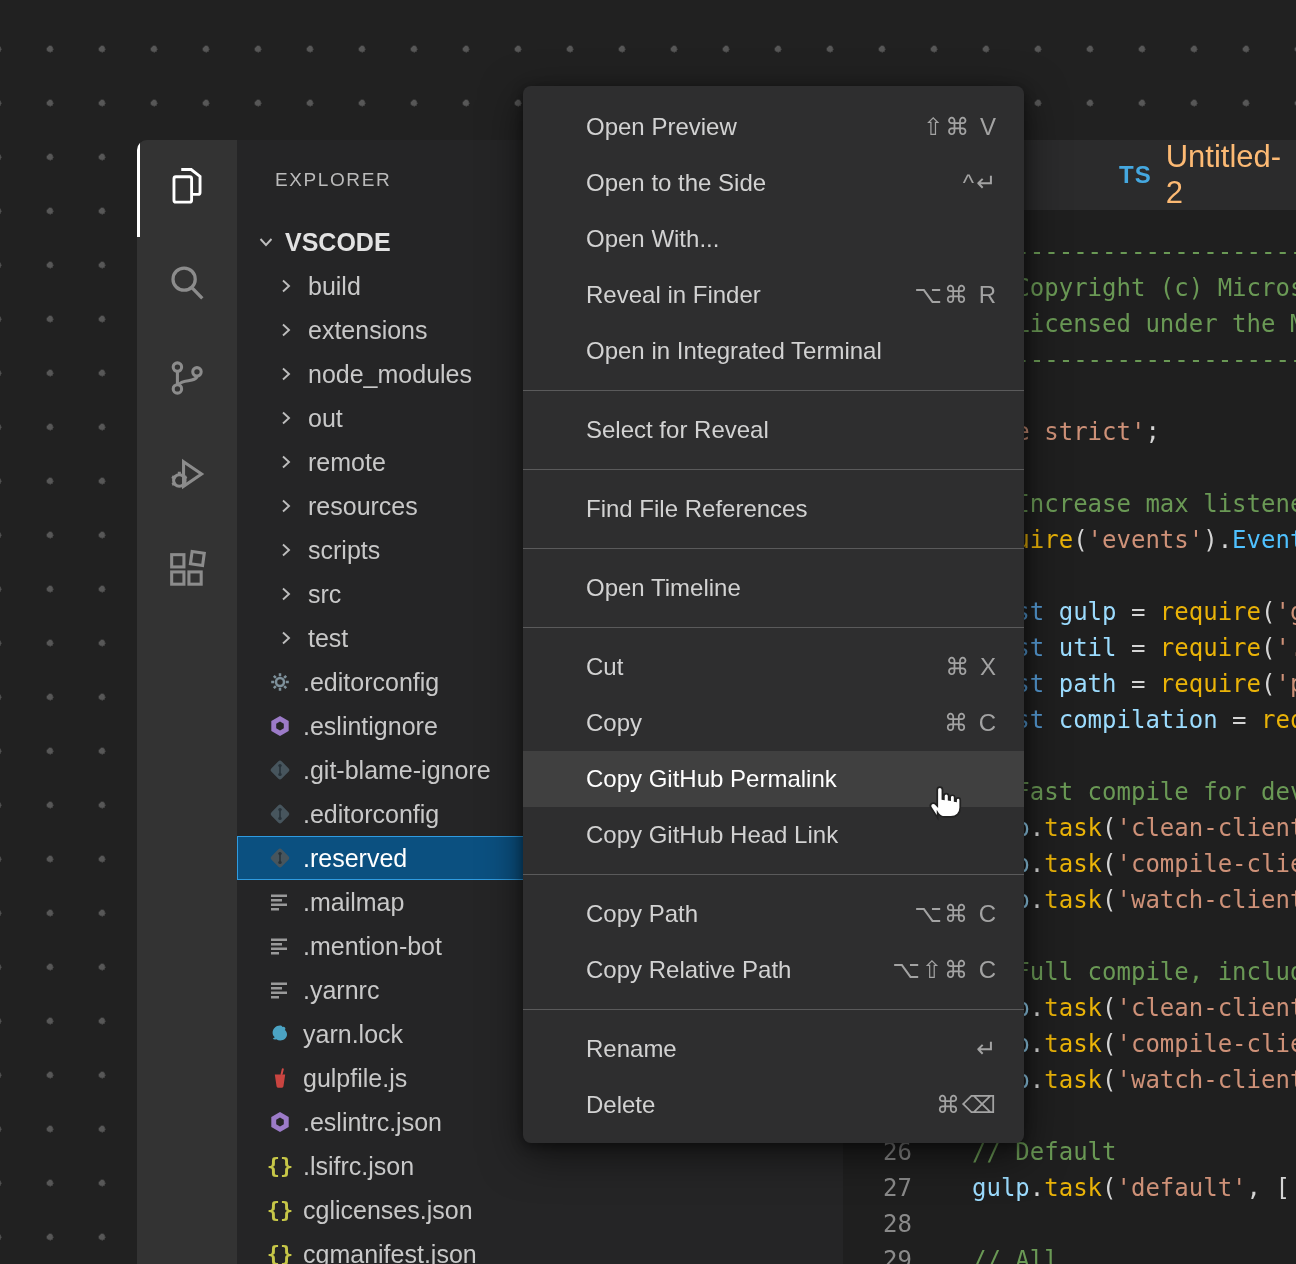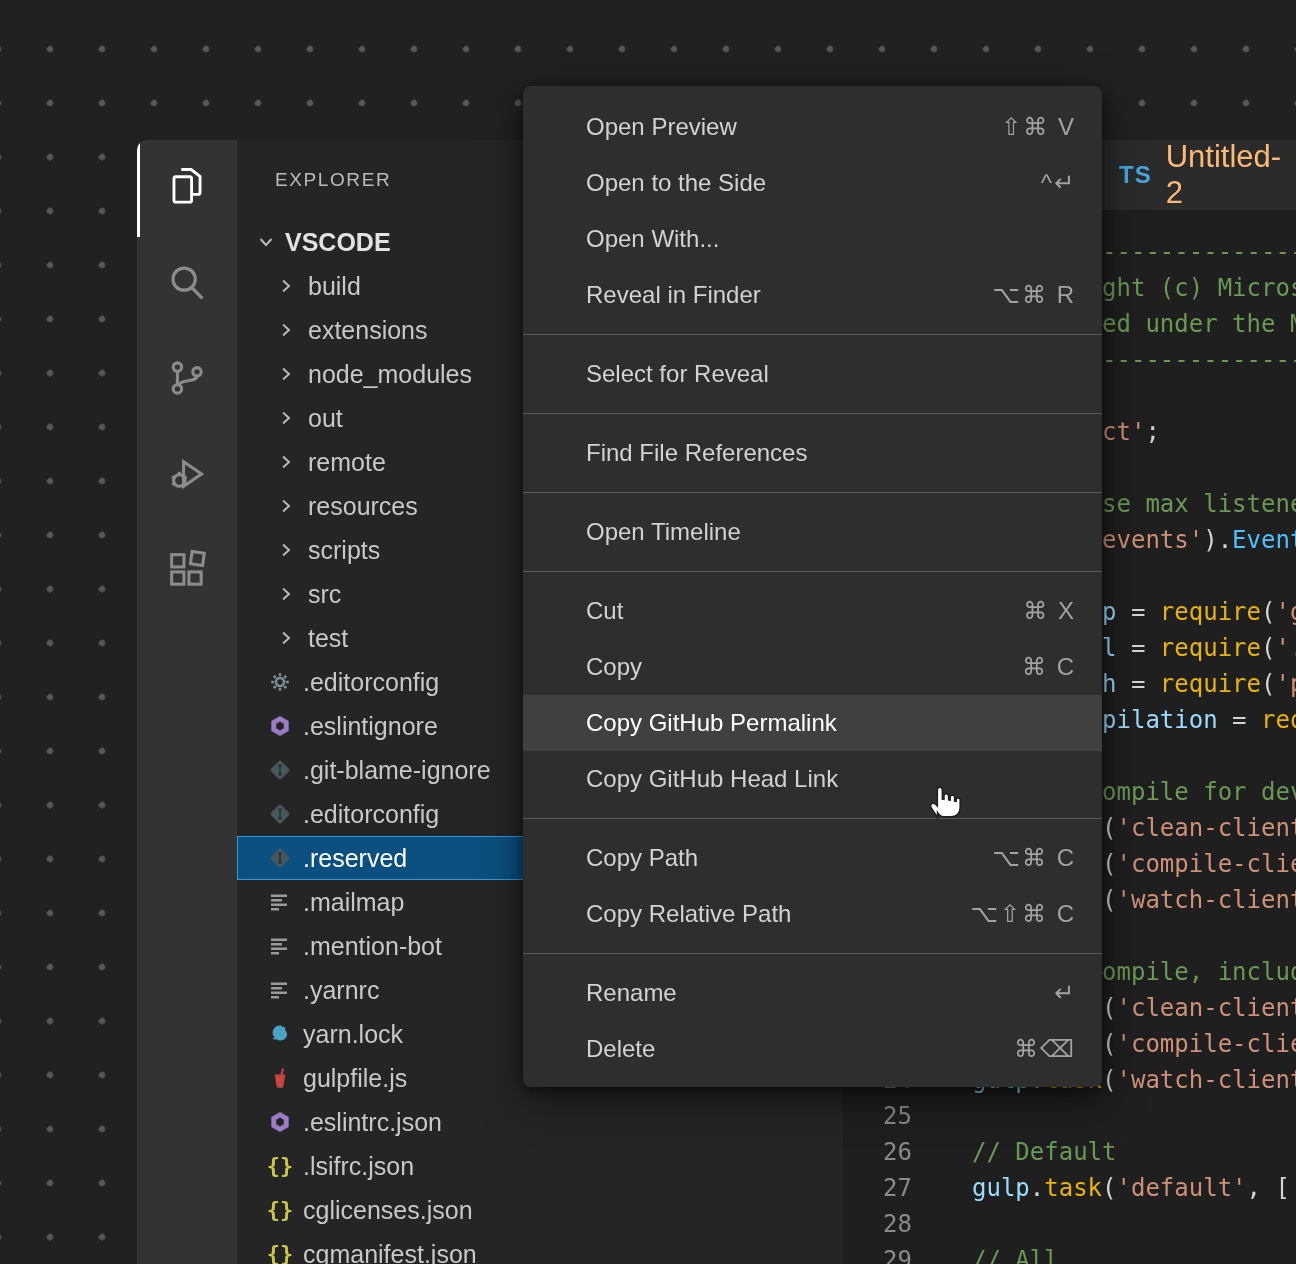--- a/index.html
+++ b/index.html
@@ -35,21 +35,21 @@
   .ts-badge{color:#45a8e0;font-weight:700;font-size:24px;letter-spacing:1px}
   .tab-label{color:#fdba74;font-size:31px}
   .codearea{position:absolute;left:0;top:70px;right:0;bottom:0;padding-top:24px;overflow:hidden}
   .line{display:flex;height:36px;line-height:36px;font-family:"DejaVu Sans Mono",monospace;font-size:24px;white-space:pre}
   .ln{width:69px;text-align:right;color:#8a8a8a;flex:none}
   .lc{margin-left:60px;flex:none}
   .cm{color:#6a9955}.st{color:#ce9178}.id{color:#9cdcfe}.fn{color:#eab308}
   .kw{color:#569cd6}.pl{color:#d4d4d4}.cl{color:#4fc1ff}
 
   
-  .menu{position:absolute;left:523px;top:86px;width:579px;background:#2e2e2f;border-radius:8px;
+  .menu{position:absolute;left:523px;top:86px;width:501px;background:#2e2e2f;border-radius:8px;
         padding:13px 0 10px;z-index:100;
         box-shadow:0 12px 42px rgba(0,0,0,.55),0 3px 12px rgba(0,0,0,.4)}
   .mi{height:56px;display:flex;align-items:center;justify-content:space-between;
       padding:0 26px 0 63px;font-size:24px;color:#d2d2d2}
   .mi.hl{background:#404040;color:#ffffff}
   .ml{white-space:nowrap}
   .sc{color:#a3a3a3;letter-spacing:2px;font-family:"Liberation Sans","DejaVu Sans",sans-serif;white-space:nowrap}
   .mi.hl .sc{color:#d8e6f2}
   .msep{height:1px;background:rgba(255,255,255,.21);margin:11px 0}
 
@@ -380,20 +380,24 @@
       <span class="sc">^↵</span>
     </div>
     <div class="mi">
       <span class="ml">Open With...</span>
       <span class="sc"></span>
     </div>
     <div class="mi">
       <span class="ml">Reveal in Finder</span>
       <span class="sc">⌥⌘ R</span>
     </div>
+    <div class="mi">
+      <span class="ml">Open in Integrated Terminal</span>
+      <span class="sc"></span>
+    </div>
     <div class="msep"></div>
     <div class="mi">
       <span class="ml">Select for Reveal</span>
       <span class="sc"></span>
     </div>
     <div class="msep"></div>
     <div class="mi">
       <span class="ml">Find File References</span>
       <span class="sc"></span>
     </div>

